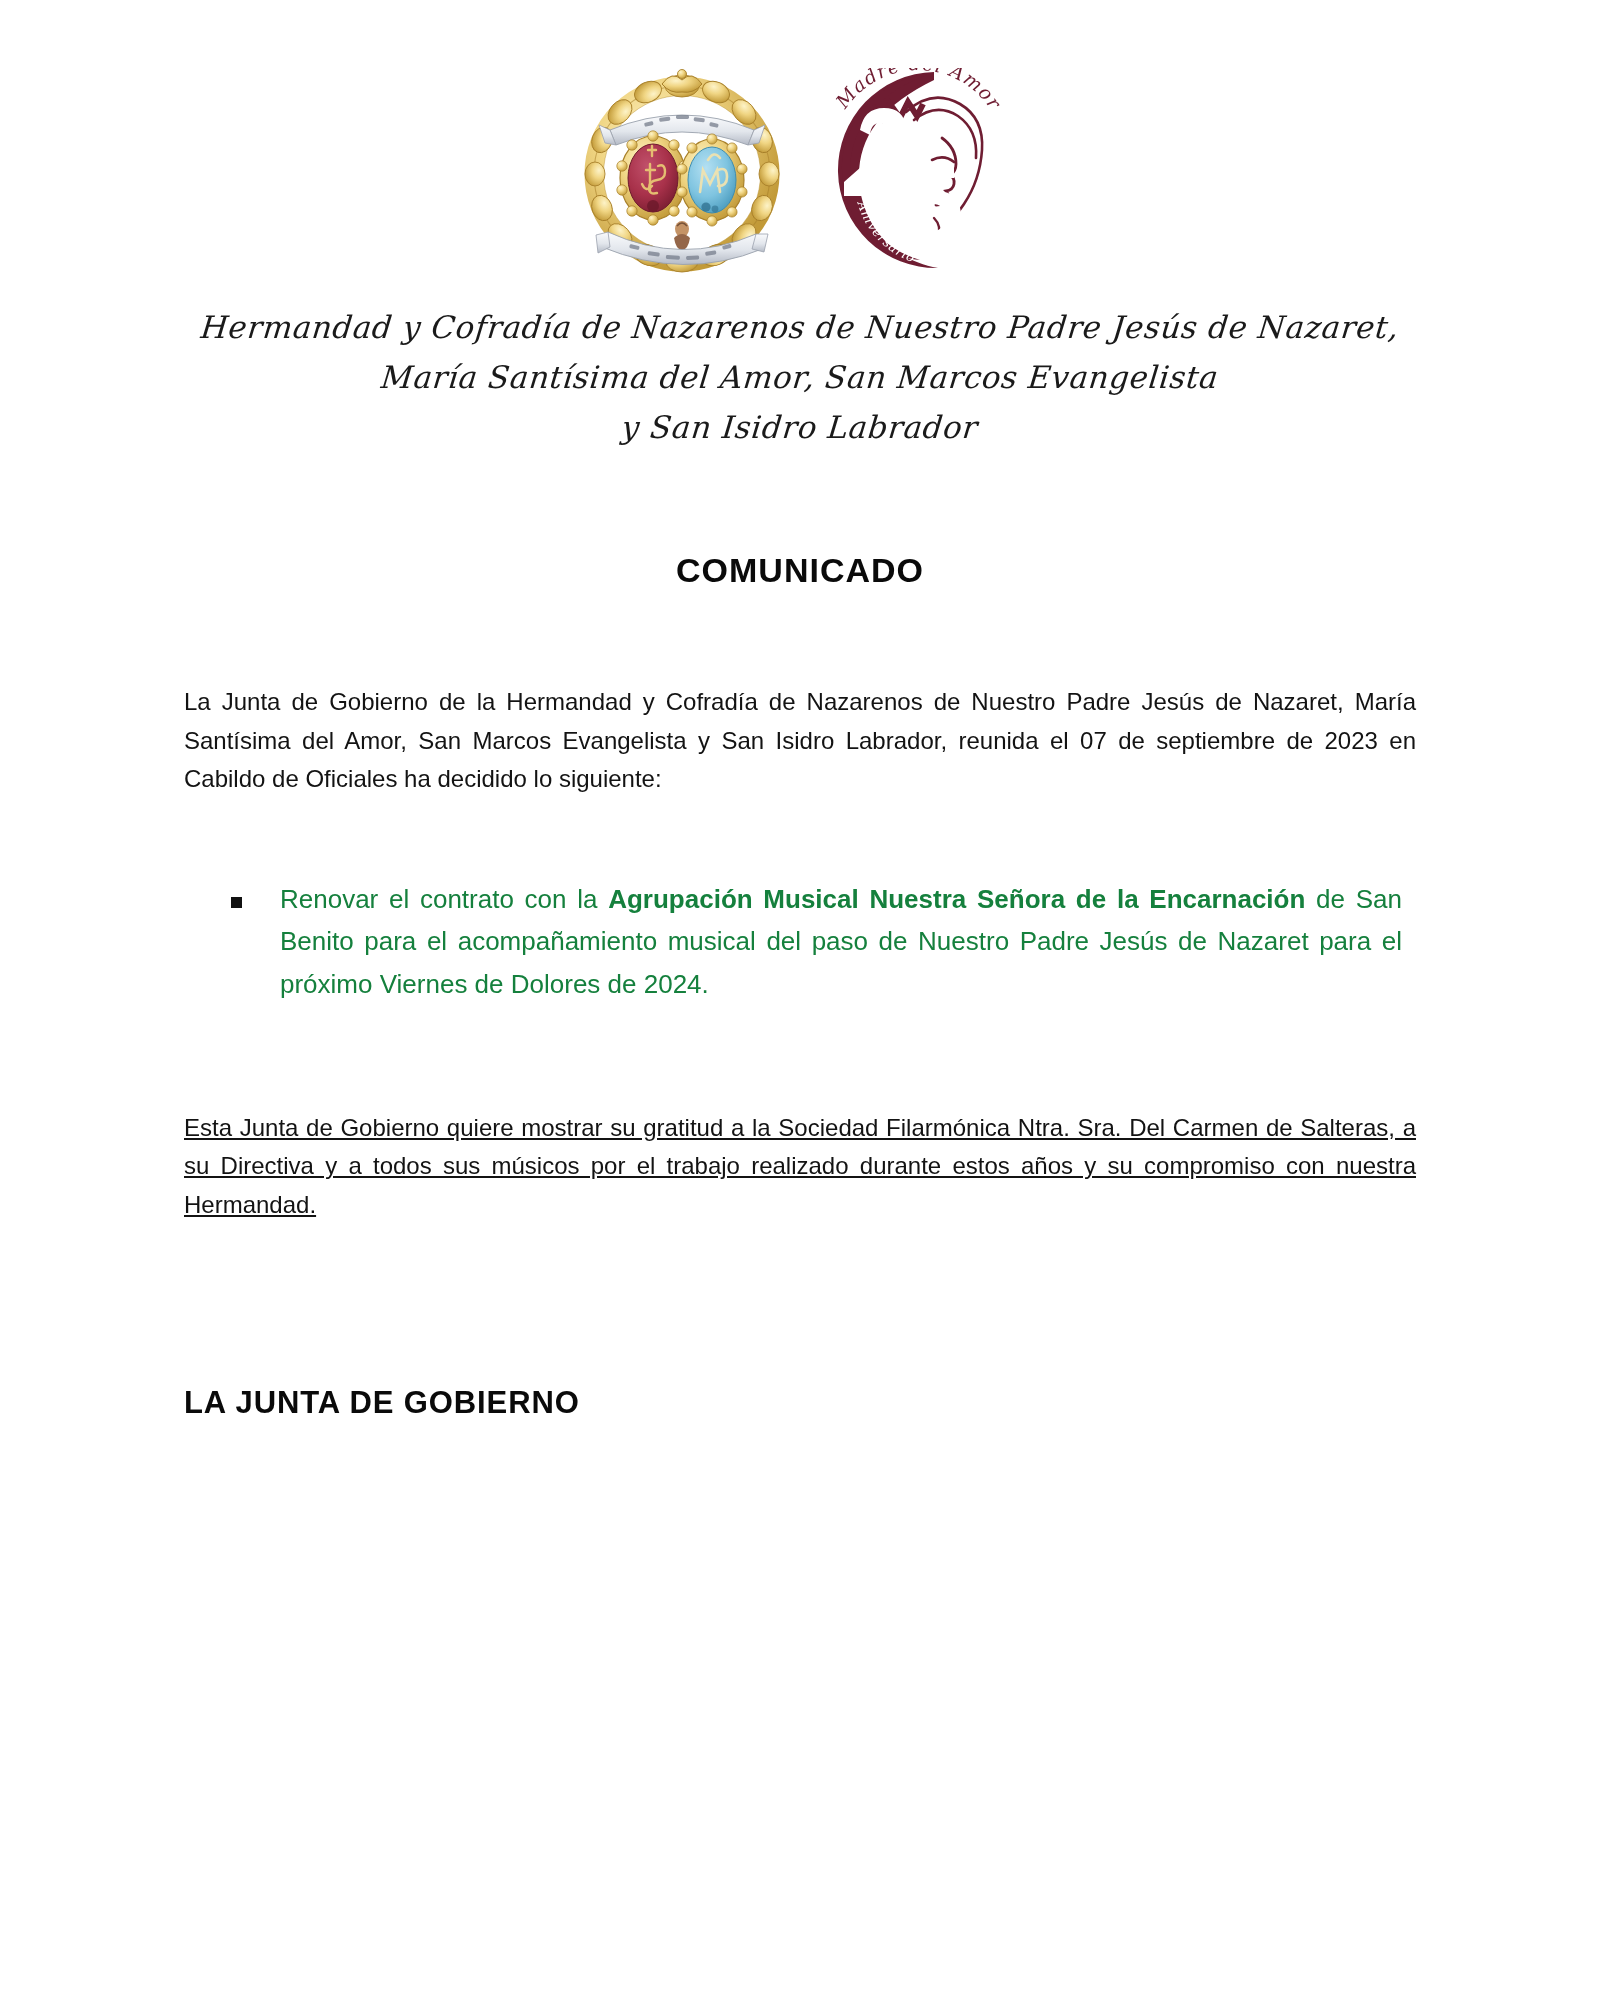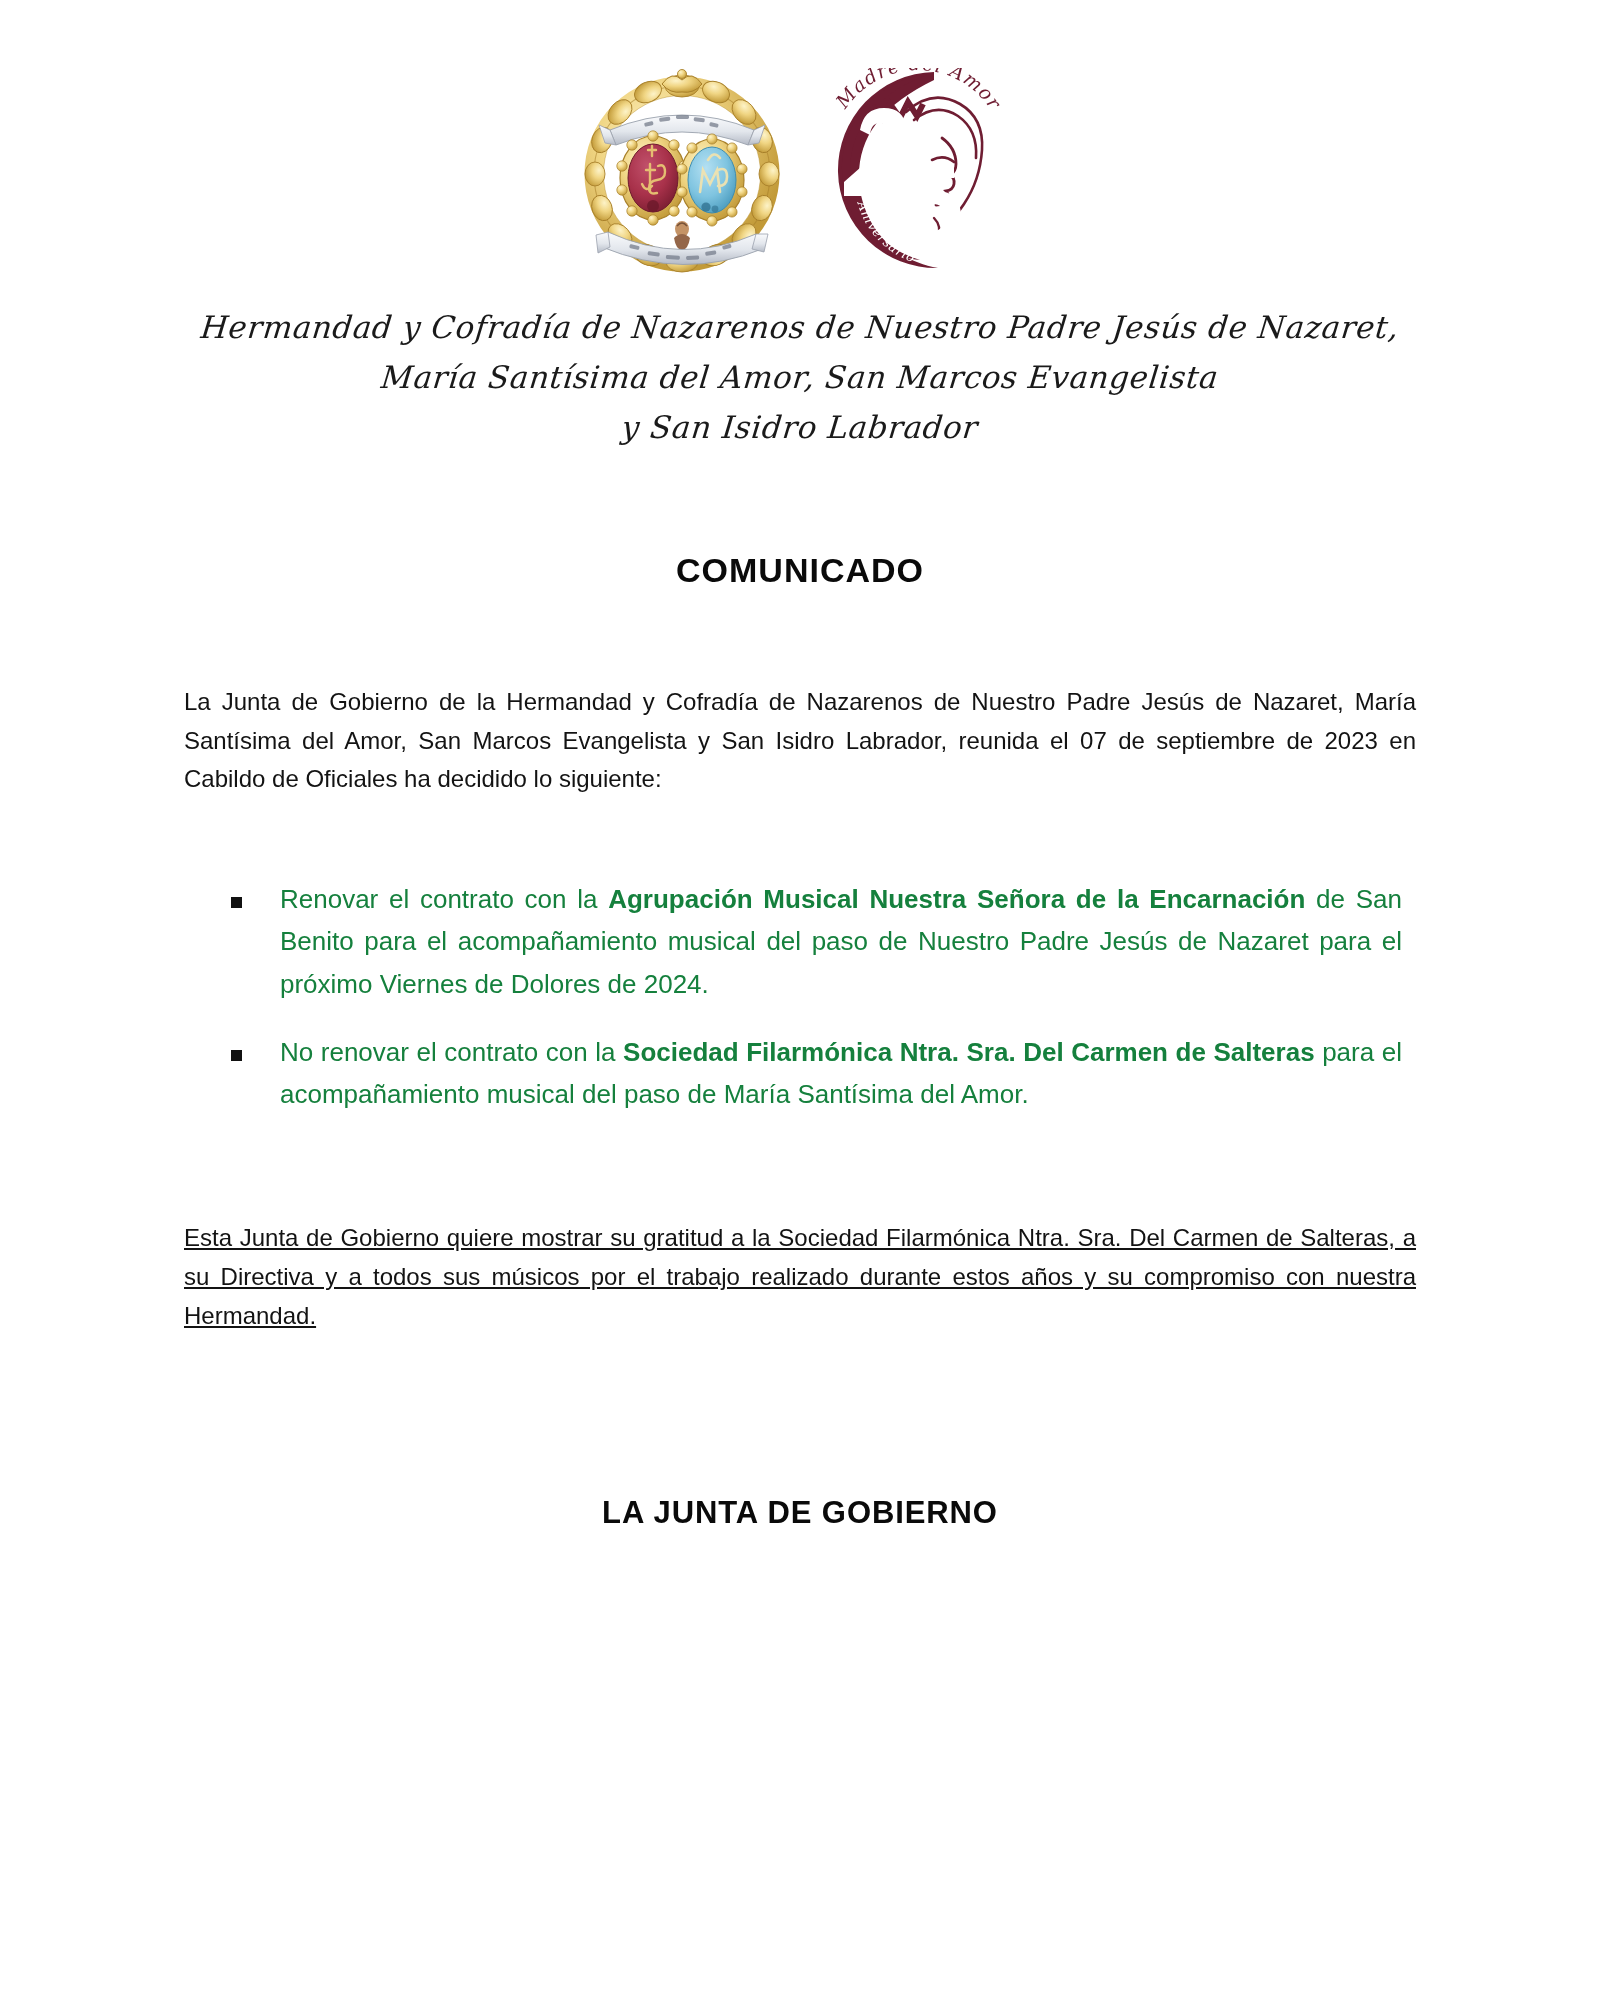--- a/index.html
+++ b/index.html
@@ -131,21 +131,20 @@
   }
 
   .bullet-item b, .para b { font-weight: 700; }
 
   .para.gratitude {
     margin-top: 104px;
     text-decoration: underline;
   }
 
   .signature {
-    text-align: center;
     font-weight: 700;
     font-size: 31px;
     letter-spacing: 0.9px;
     margin-top: 160px;
     color: #0a0a0a;
   }
 </style>
 </head>
 <body>
 
@@ -363,23 +362,19 @@
 
     <div class="doc-title">COMUNICADO</div>
 
     <p class="para intro">La Junta de Gobierno de la Hermandad y Cofradía de Nazarenos de Nuestro Padre Jesús de Nazaret, María Santísima del Amor, San Marcos Evangelista y San Isidro Labrador, reunida el 07 de septiembre de 2023 en Cabildo de Oficiales ha decidido lo siguiente:</p>
 
     <ul class="bullet-list">
       <li class="bullet-item">
         <span class="bullet-marker"></span>
         <span>Renovar el contrato con la </span><b>Agrupación Musical Nuestra Señora de la Encarnación</b><span> de San Benito para el acompañamiento musical del paso de Nuestro Padre Jesús de Nazaret para el próximo Viernes de Dolores de 2024.</span>
       </li>
-      <li class="bullet-item">
-        <span class="bullet-marker"></span>
-        <span>No renovar el contrato con la </span><b>Sociedad Filarmónica Ntra. Sra. Del Carmen de Salteras</b><span> para el acompañamiento musical del paso de María Santísima del Amor.</span>
-      </li>
     </ul>
 
     <p class="para gratitude">Esta Junta de Gobierno quiere mostrar su gratitud a la Sociedad Filarmónica Ntra. Sra. Del Carmen de Salteras, a su Directiva y a todos sus músicos por el trabajo realizado durante estos años y su compromiso con nuestra Hermandad.</p>
 
     <div class="signature">LA JUNTA DE GOBIERNO</div>
   </div>
 </div>
 
 </body></html>

